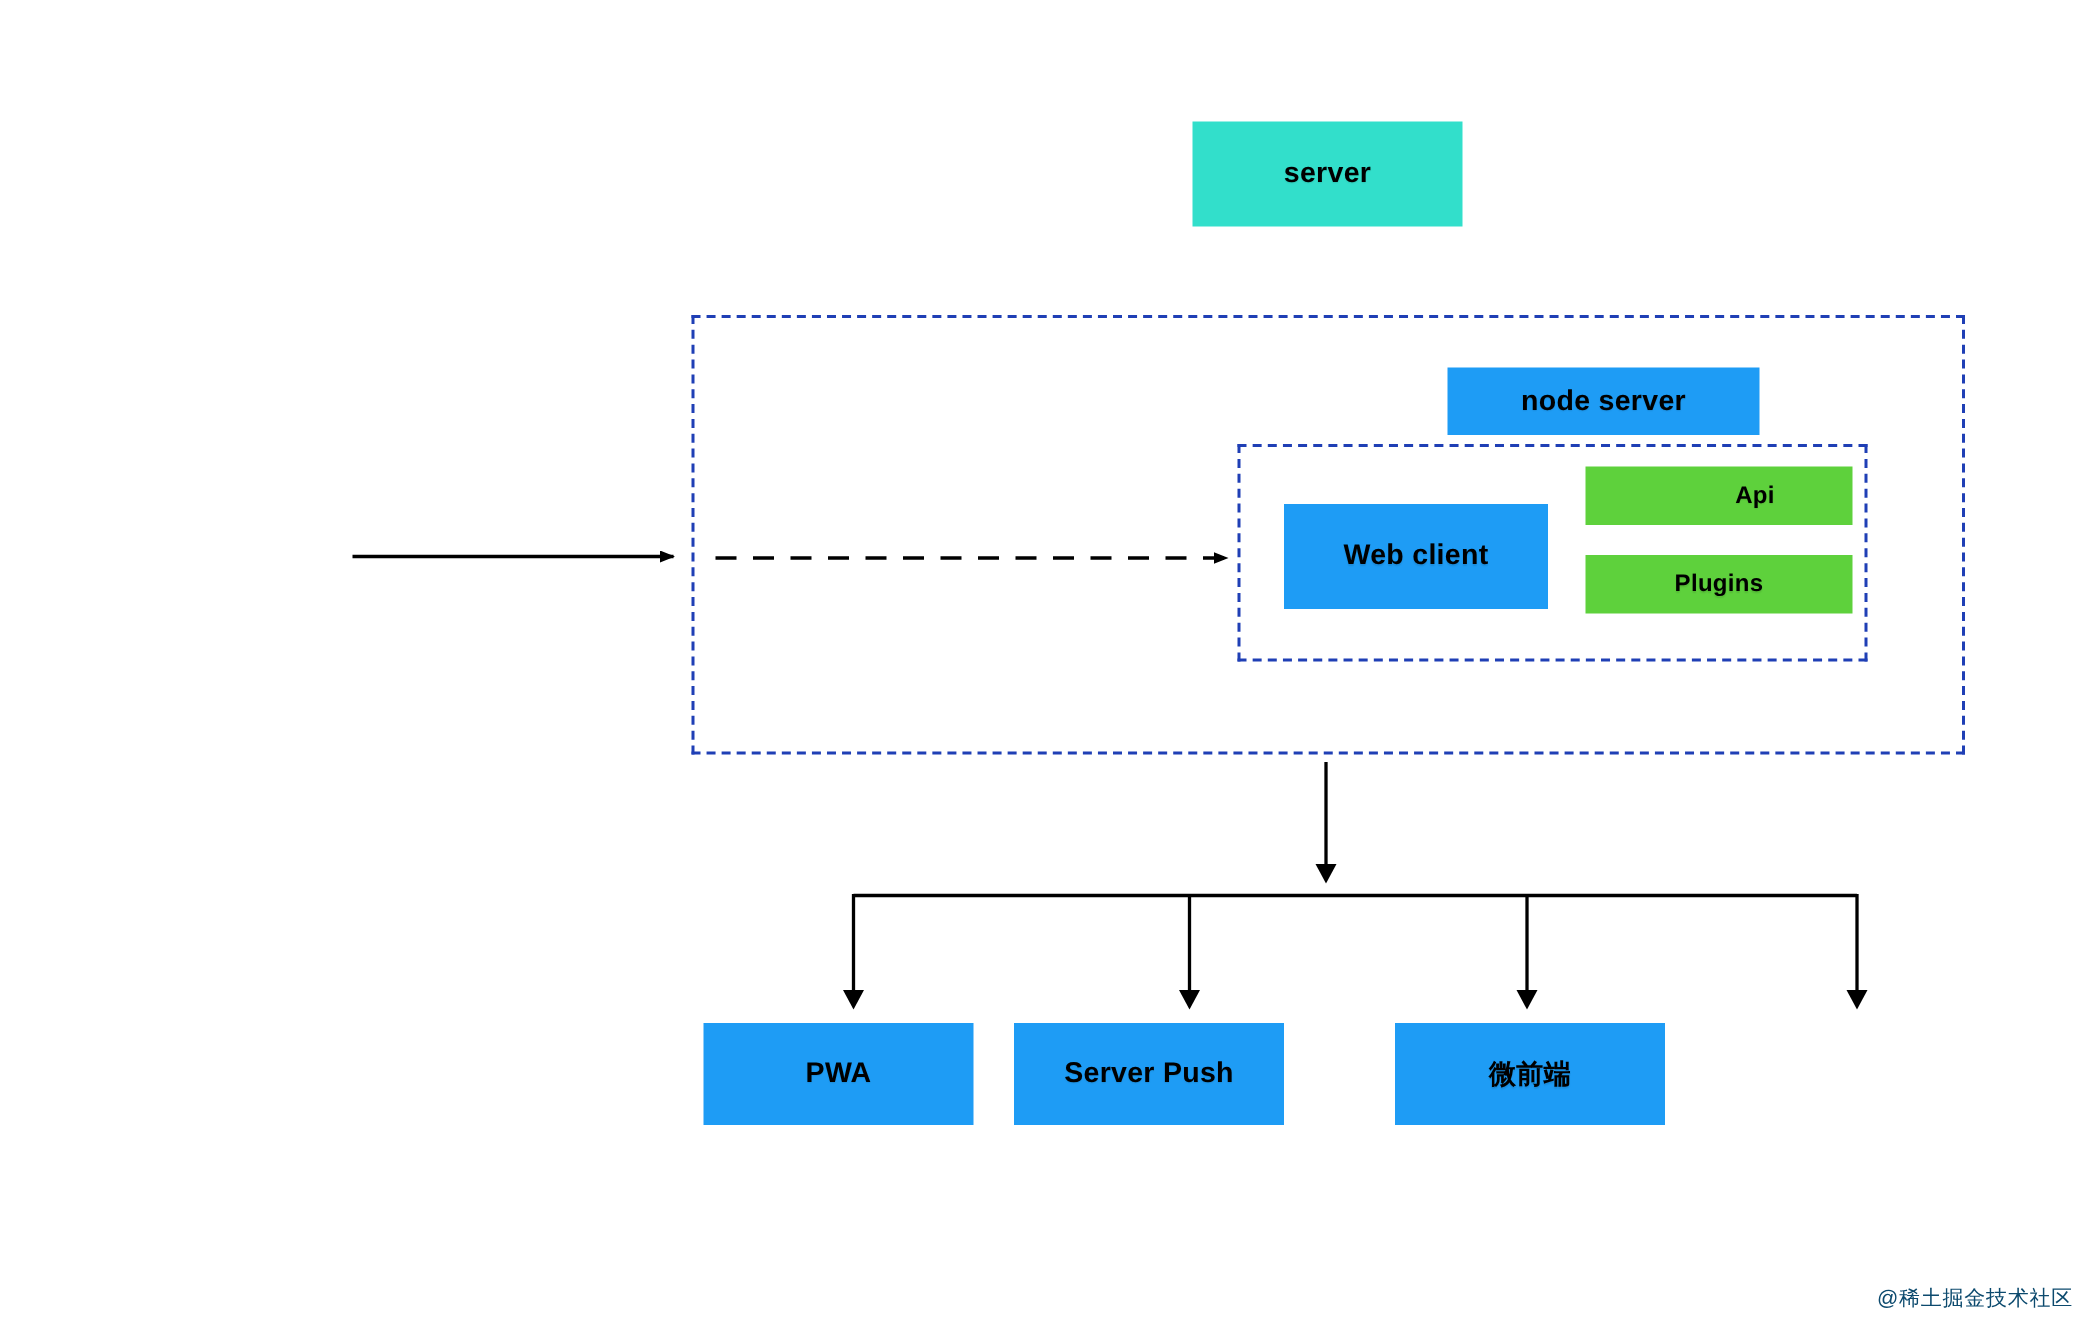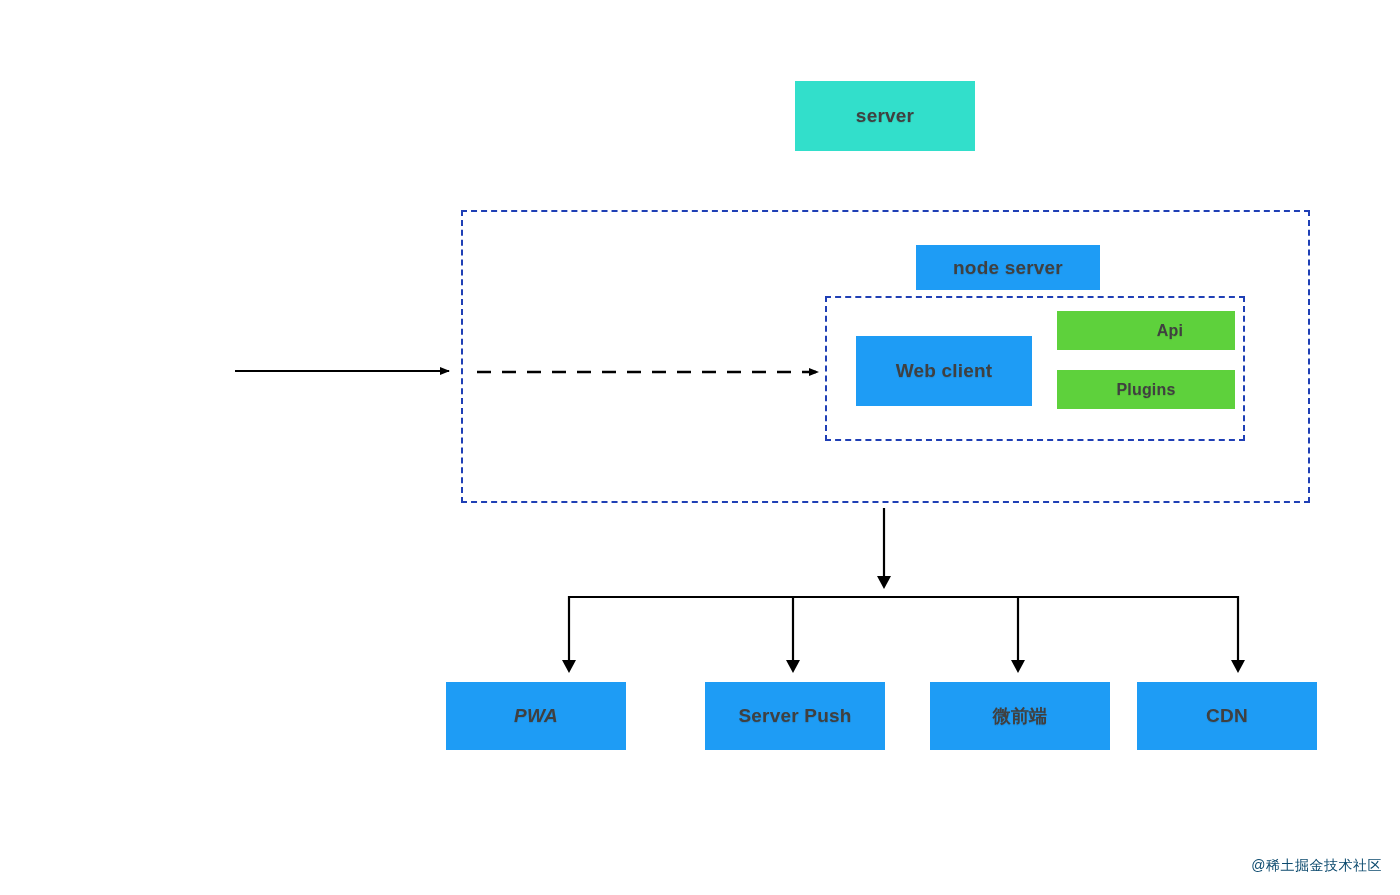--- a/index.html
+++ b/index.html
@@ -16,21 +16,21 @@
     width: 1400px;
     height: 895px;
     background: #ffffff;
     overflow: hidden;
   }
   .node {
     position: absolute;
     display: flex;
     align-items: center;
     justify-content: center;
-    color: #404040;
+    color: #000000;
     font-weight: bold;
     text-align: center;
     box-sizing: border-box;
     letter-spacing: 0.2px;
     text-shadow: 0 1px 1px rgba(0,0,0,0.10);
   }
   .node-server {
     left: 795px;
     top: 81px;
     width: 180px;
@@ -40,23 +40,23 @@
   }
   .node-client {
     left: 43px;
     top: 337px;
     width: 179px;
     height: 69px;
     background: #5DBCFB;
     font-size: 19px;
   }
   .node-nodeserver {
-    left: 916px;
+    left: 965px;
     top: 245px;
-    width: 184px;
+    width: 208px;
     height: 45px;
     background: #1E9CF5;
     font-size: 19px;
   }
   .node-webserver {
     left: 856px;
     top: 336px;
     width: 176px;
     height: 70px;
     background: #1E9CF5;
@@ -79,22 +79,22 @@
     background: #5ED13C;
     font-size: 16px;
   }
   .leaf {
     width: 180px;
     height: 68px;
     top: 682px;
     background: #1E9CF5;
     font-size: 19px;
   }
-  .leaf-pwa   { left: 446px; font-style: italic; }
-  .leaf-push  { left: 705px; }
+  .leaf-pwa   { left: 469px; }
+  .leaf-push  { left: 676px; }
   .leaf-micro { left: 930px; font-size: 18px; }
   .leaf-cdn   { left: 1137px; }
 
   .dashed-region {
     position: absolute;
     box-sizing: border-box;
     border: 2px dashed #1F3FB5;
     background: transparent;
   }
   .region-outer {
@@ -209,19 +209,16 @@
   </div>
 
   <div class="node leaf leaf-push">
     <span>Server Push</span>
   </div>
 
   <div class="node leaf leaf-micro">
     <span>微前端</span>
   </div>
 
-  <div class="node leaf leaf-cdn">
-    <span>CDN</span>
-  </div>
 
   <div class="watermark">@稀土掘金技术社区</div>
 
 </div>
 
 </body></html>

